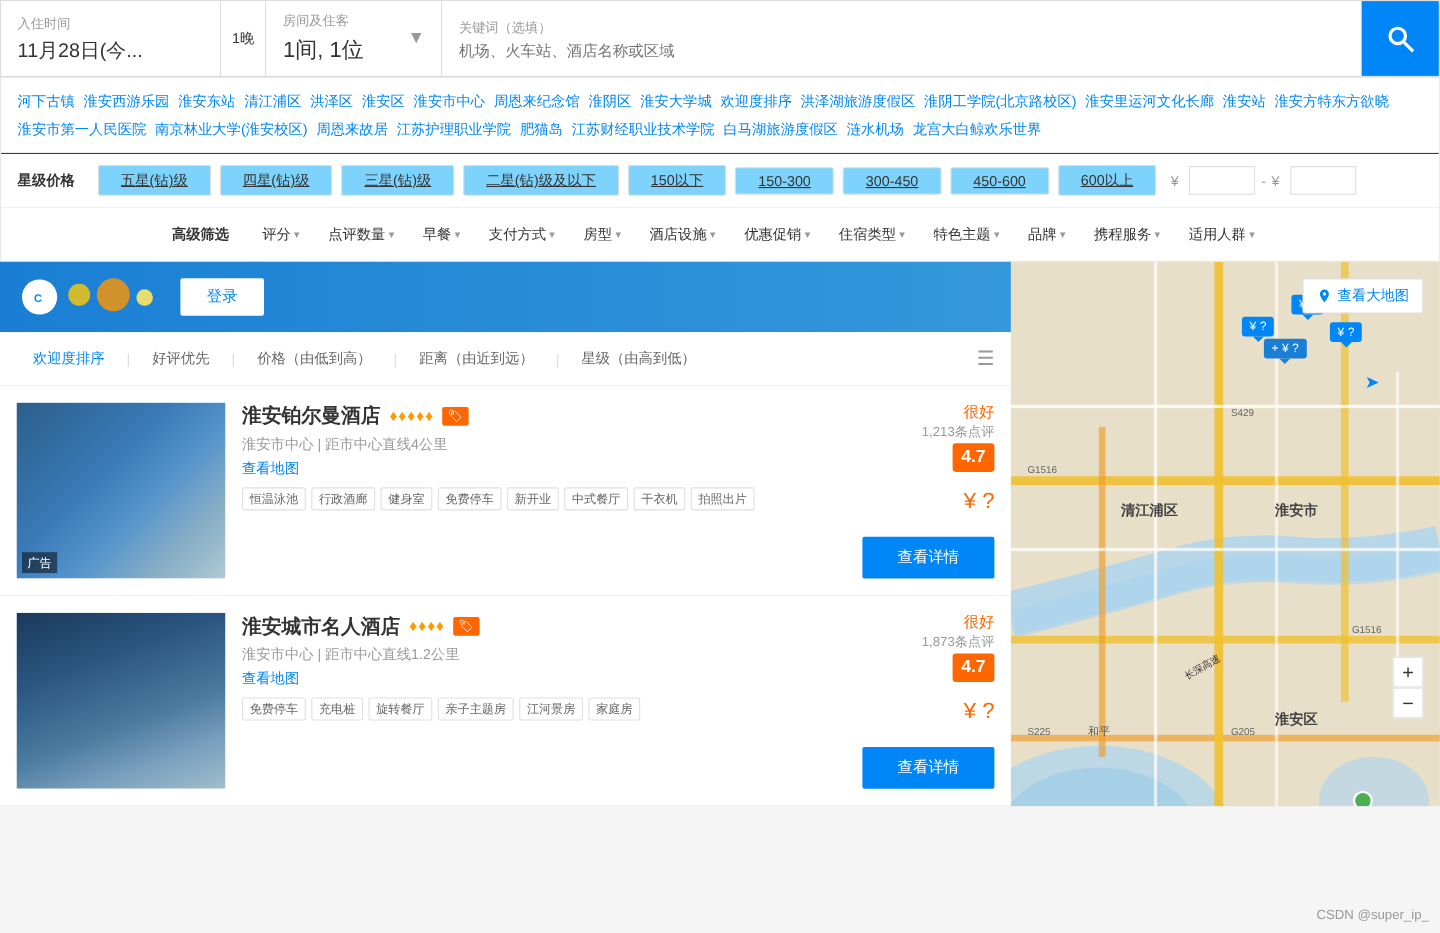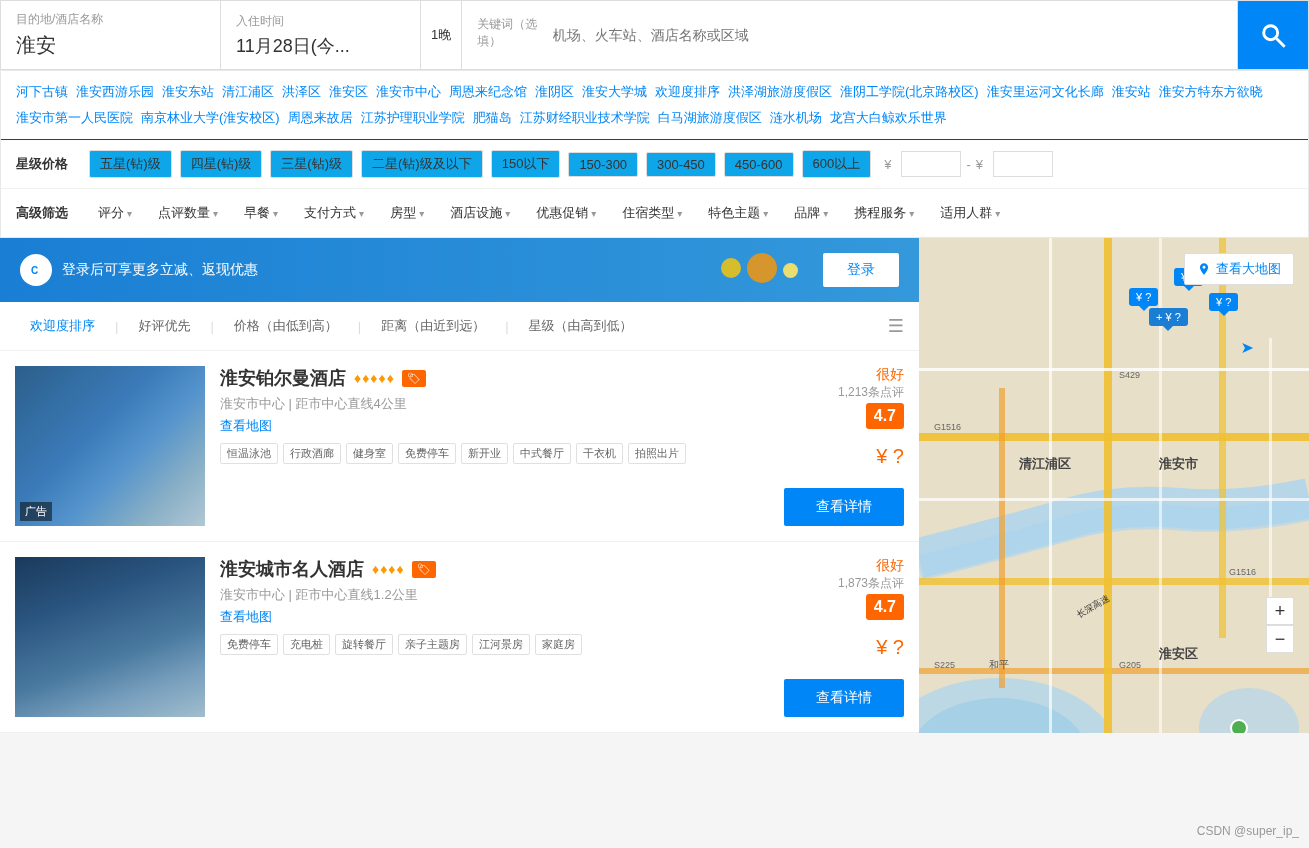--- a/index.html
+++ b/index.html
@@ -112,28 +112,29 @@
       gap: 8px;
     }
     .filter-label {
       color: #333;
       font-size: 13px;
       font-weight: bold;
       margin-right: 10px;
       min-width: 55px;
     }
     .filter-tag {
-      padding: 4px 10px;
+      padding: 4px 20px;
       border: 1px solid #ddd;
       cursor: pointer;
       font-size: 13px;
       color: #333;
-      background: #0ea5e9;
+      background: #7dd3fc;
       border-radius: 2px;
       white-space: nowrap;
+      text-decoration: underline;
     }
     .price-input {
       display: flex;
       align-items: center;
       gap: 5px;
       margin-left: 5px;
     }
     .price-input input {
       width: 70px;
       height: 28px;
@@ -143,20 +144,21 @@
       outline: none;
     }
     .yen-sign { color: #999; }
 
     .advanced-filter-row {
       display: flex;
       align-items: center;
       padding: 10px 15px;
       gap: 5px;
       flex-wrap: wrap;
+      justify-content: center;
     }
     .adv-filter-btn {
       padding: 5px 12px;
       border: none;
       background: none;
       cursor: pointer;
       font-size: 13px;
       color: #333;
       display: flex;
       align-items: center;
@@ -430,33 +432,36 @@
       bottom: 10px;
       right: 10px;
       color: #999;
       font-size: 12px;
     }
   </style>
 </head>
 <body>
 
 <div class="search-bar">
-  <div class="search-field destination">
-    <label>目的地/酒店名称</label>
-    <span class="value">淮安</span>
-  </div>
   <div class="search-field">
     <label>入住时间</label>
     <span class="value small">11月28日(今...</span>
   </div>
   <div class="search-field-nights">
     <span>1晚</span>
   </div>
+  <div class="search-field-rooms">
+    <div style="display:flex;flex-direction:column;flex:1;">
+      <span style="font-size:12px;color:#999;margin-bottom:4px;">房间及住客</span>
+      <span class="room-text">1间, 1位</span>
+    </div>
+    <span class="arrow">▼</span>
+  </div>
   <div class="search-field-keyword">
-    <div style="display:flex;width:100%;">
+    <div style="display:flex;flex-direction:column;width:100%;">
       <span style="font-size:12px;color:#999;margin-bottom:4px;">关键词（选填）</span>
       <input type="text" placeholder="机场、火车站、酒店名称或区域" style="">
     </div>
   </div>
   <button class="search-btn">
     <svg width="28" height="28" viewBox="0 0 24 24" fill="white">
       <circle cx="10" cy="10" r="6" stroke="white" stroke-width="2.5" fill="none"></circle>
       <line x1="15" y1="15" x2="22" y2="22" stroke="white" stroke-width="2.5"></line>
     </svg>
   </button>
@@ -537,21 +542,20 @@
 
   <div class="left-panel">
 
     <div class="login-banner">
       <div class="login-banner-icon">
         <svg width="20" height="20" viewBox="0 0 24 24" fill="#0086f6">
           <circle cx="12" cy="12" r="10" fill="#fff"></circle>
           <text x="6" y="17" font-size="12" fill="#0086f6" font-weight="bold">C</text>
         </svg>
       </div>
-      <span class="login-banner-text">登录后可享更多立减、返现优惠</span>
       <div style="display:flex;gap:6px;margin-right:15px;">
         <div style="width:20px;height:20px;background:rgba(255,200,0,0.8);border-radius:50%;"></div>
         <div style="width:30px;height:30px;background:rgba(255,150,0,0.8);border-radius:50%;margin-top:-5px;"></div>
         <div style="width:15px;height:15px;background:rgba(255,230,100,0.9);border-radius:50%;margin-top:5px;"></div>
       </div>
       <button class="login-banner-btn">登录</button>
     </div>
 
     <div class="sort-bar">
       <span class="sort-item active">欢迎度排序</span>

